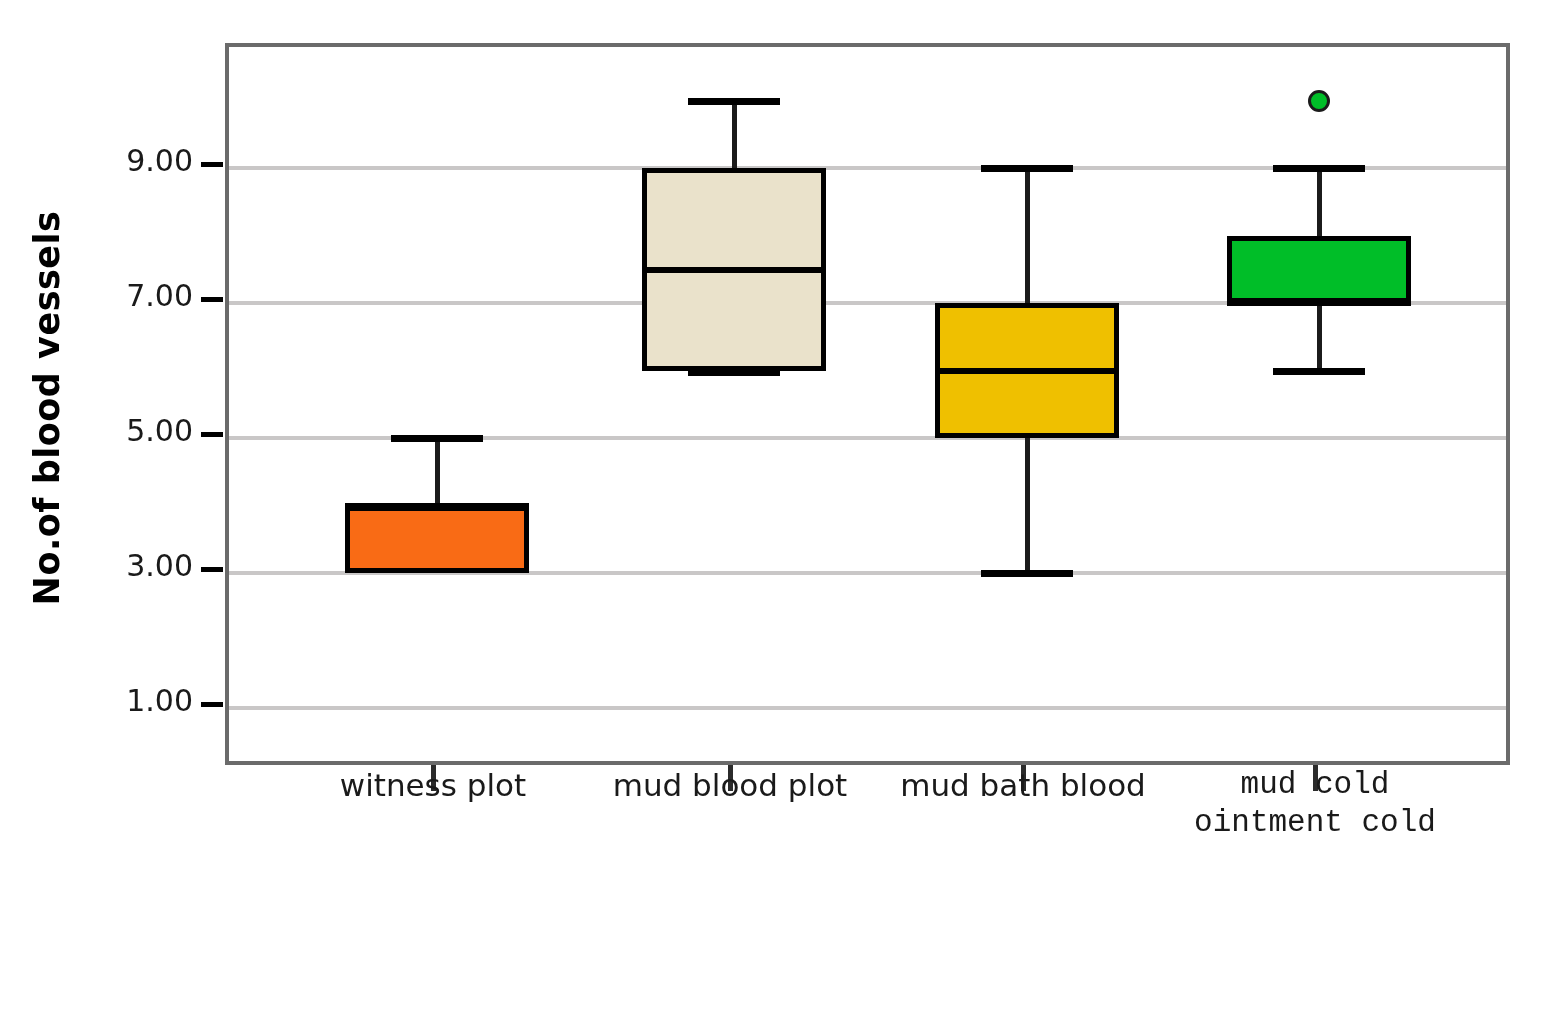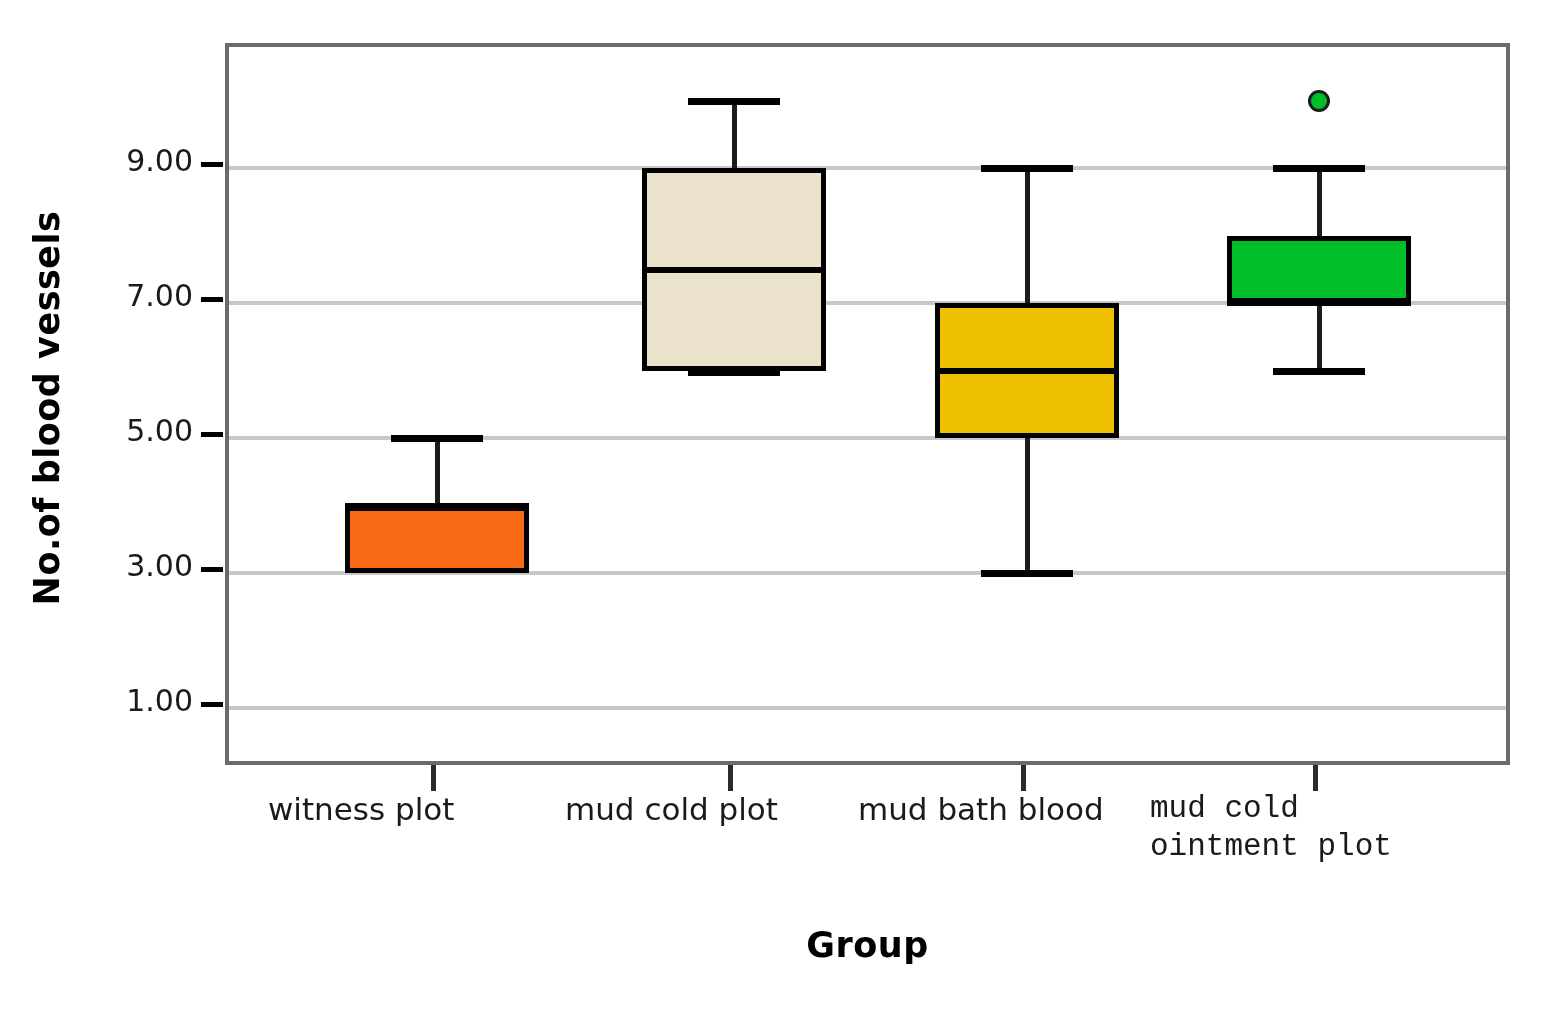--- a/index.html
+++ b/index.html
@@ -88,22 +88,23 @@
   
   .xtick-mark {
     position: absolute;
     top: 765px;
     width: 5px;
     height: 26px;
     background: #2b2b2b;
   }
   .xtick-label {
     position: absolute;
-    top: 790px;
+    top: 766px;
     width: 330px;
+    text-align: center;
     font-size: 31px;
     line-height: 38px;
     color: #1a1a1a;
   }
 
   
   .boxwrap { position: absolute; }
   .box {
     position: absolute;
     border: 5px solid #000000;
@@ -132,21 +133,20 @@
     border: 3px solid #1b1b1b;
     box-sizing: border-box;
   }
 </style>
 </head>
 <body>
 
 <div id="page">
 
   <div id="ylabel">No.of blood vessels</div>
-  <div id="xlabel">Group</div>
 
   <div id="ytick-labels">
       <div class="ytick-label" style="top: 683.271px;">1.00</div>
       <div class="ytick-label" style="top: 548.318px;">3.00</div>
       <div class="ytick-label" style="top: 413.364px;">5.00</div>
       <div class="ytick-label" style="top: 278.411px;">7.00</div>
       <div class="ytick-label" style="top: 143.458px;">9.00</div>
     </div>
   <div id="ytick-marks">
       <div class="ytick-mark" style="top: 702.271px;"></div>
@@ -199,18 +199,18 @@
   </div>
 
   <div id="xtick-marks">
       <div class="xtick-mark" style="left: 431px;"></div>
       <div class="xtick-mark" style="left: 728px;"></div>
       <div class="xtick-mark" style="left: 1021px;"></div>
       <div class="xtick-mark" style="left: 1313px;"></div>
     </div>
   <div id="xtick-labels">
       <div class="xtick-label" style="left: 268px;">witness plot</div>
-      <div class="xtick-label" style="left: 565px;">mud cold plot</div>
+      <div class="xtick-label" style="left: 565px;">mud blood plot</div>
       <div class="xtick-label" style="left: 858px;">mud bath blood</div>
-      <div class="xtick-label" style="left: 1150px; font-family: Liberation Mono, monospace;">mud cold<div>ointment plot</div></div>
+      <div class="xtick-label" style="left: 1150px; font-family: Liberation Mono, monospace;">mud cold<div>ointment cold</div></div>
     </div>
 
 </div>
 
 </body></html>

